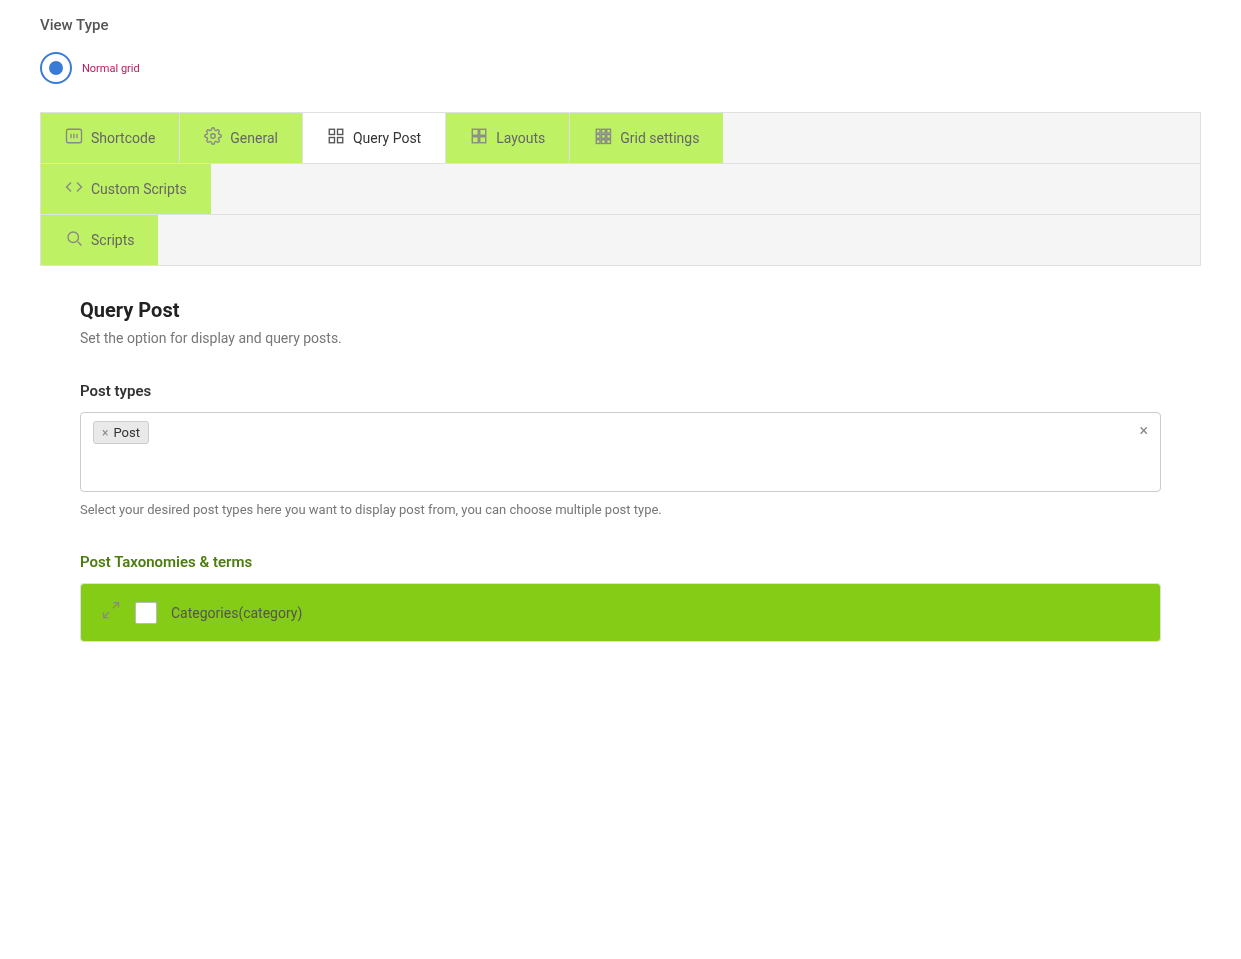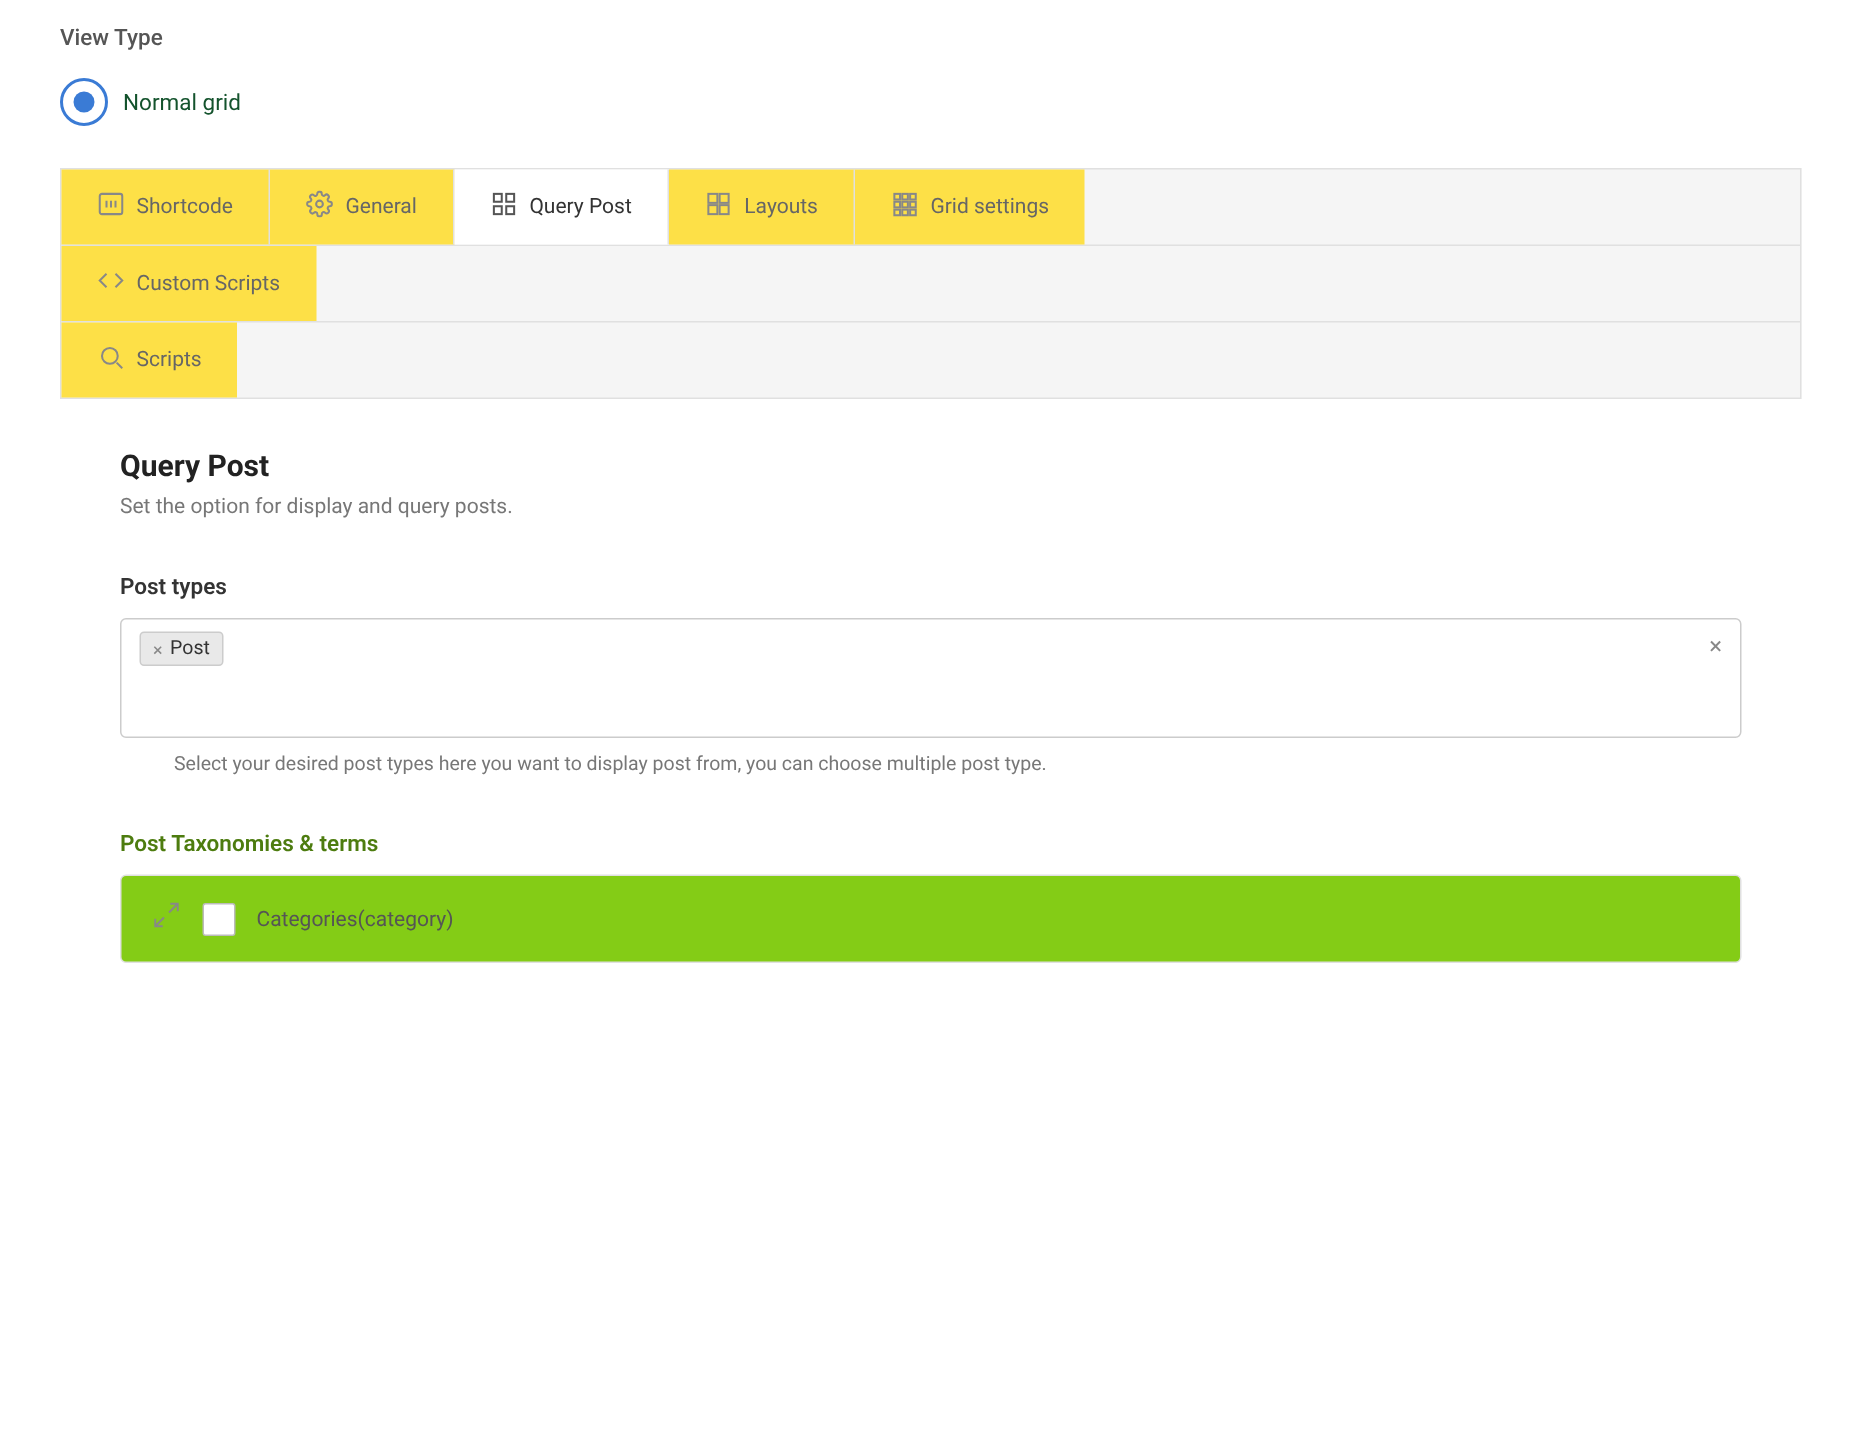--- a/index.html
+++ b/index.html
@@ -35,38 +35,38 @@
       justify-content: center;
       cursor: pointer;
     }
     .radio-dot {
       width: 14px;
       height: 14px;
       border-radius: 50%;
       background: #3a7bd5;
     }
     .radio-label {
-      font-size: 15px;
-      color: #14532d;
+      font-size: 11px;
+      color: #be185d;
     }
     .tabs-container {
       border: 1px solid #e0e0e0;
       background: #f5f5f5;
     }
     .tabs-row {
       display: flex;
       border-bottom: 1px solid #e0e0e0;
     }
     .tab-item {
       display: flex;
       align-items: center;
       gap: 8px;
       padding: 14px 24px;
       cursor: pointer;
-      background: #fde047;
+      background: #bef264;
       border-right: 1px solid #e0e0e0;
       color: #666;
       font-size: 14px;
       white-space: nowrap;
       transition: background 0.15s;
     }
     .tab-item:last-child {
       border-right: none;
     }
     .tab-item.active {
@@ -128,21 +128,20 @@
     .clear-all-x {
       color: #888;
       cursor: pointer;
       font-size: 16px;
       align-self: flex-start;
     }
     .field-hint {
       font-size: 13px;
       color: #777;
       margin-bottom: 36px;
-      margin-left: 36px;
     }
     .taxonomies-label {
       font-size: 15px;
       font-weight: 600;
       color: #4d7c0f;
       margin-bottom: 12px;
     }
     .taxonomy-box {
       background: #84cc16;
       border: 1px solid #e0e0e0;

